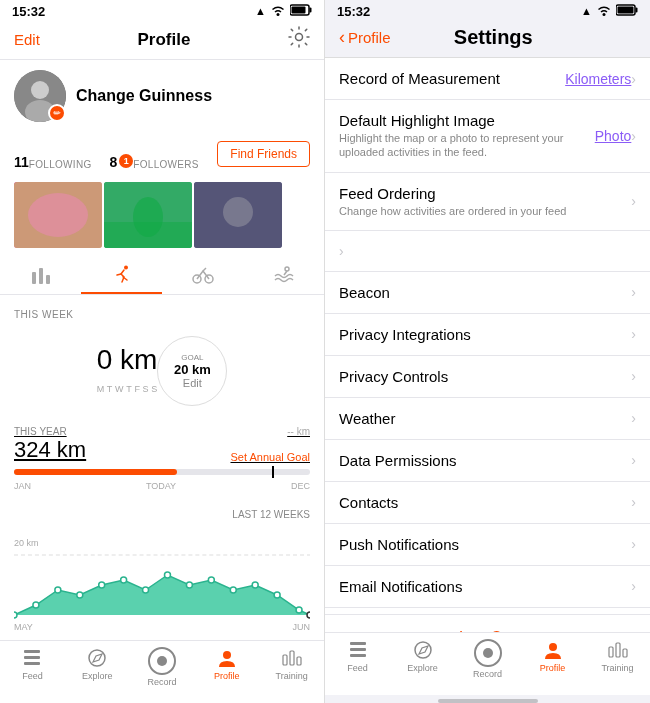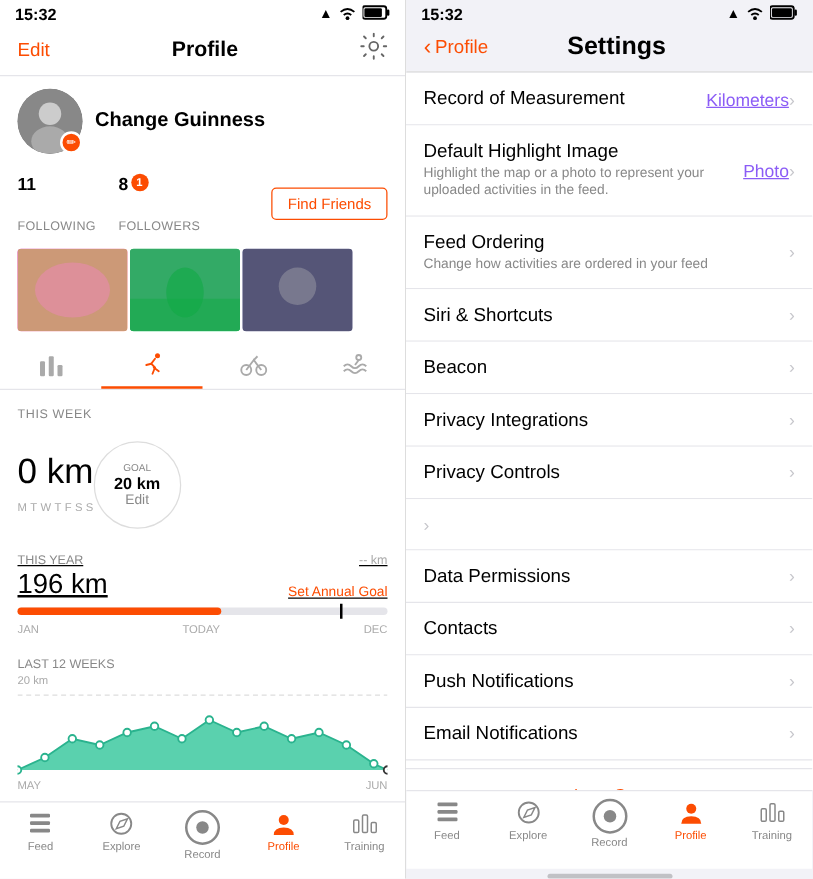--- a/index.html
+++ b/index.html
@@ -112,22 +112,22 @@
     
     .follow-section {
       display: flex;
       align-items: center;
       padding: 6px 14px 8px;
       background: #fff;
       gap: 18px;
     }
     .follow-item {
       display: flex;
-      flex-direction: column;
-      align-items: flex-start;
+      flex-direction: row;
+      align-items: flex-end;
     }
     .follow-count {
       font-size: 14px;
       font-weight: 600;
       color: #000;
     }
     .follow-label {
       font-size: 10px;
       color: #888;
       text-transform: uppercase;
@@ -205,21 +205,21 @@
     .this-week-label {
       font-size: 10px;
       color: #888;
       text-transform: uppercase;
       letter-spacing: 0.5px;
       margin-bottom: 16px;
     }
     .stats-row {
       display: flex;
       align-items: center;
-      justify-content: flex-start;
+      justify-content: center;
     }
     .week-km {
       font-size: 28px;
       font-weight: 300;
       color: #000;
     }
     .goal-circle {
       width: 70px;
       height: 70px;
       border-radius: 50%;
@@ -318,21 +318,22 @@
     .chart-section {
       background: #fff;
       padding: 6px 14px 8px;
       margin-top: 6px;
       flex: 1;
     }
     .chart-label {
       font-size: 10px;
       color: #888;
       text-transform: uppercase;
-      margin-bottom: 2px;
+      margin-bottom: 18px;
+      text-align: right;
     }
     .chart-max-label {
       font-size: 9px;
       color: #aaa;
     }
     .chart-area {
       height: 70px;
       position: relative;
       margin-top: 2px;
     }
@@ -648,21 +649,21 @@
       </div>
     </div>
   </div>
 
   <div class="year-section">
     <div class="year-row">
       <span class="year-label">THIS YEAR</span>
       <span class="year-dashes">-- km</span>
     </div>
     <div class="year-row">
-      <span class="year-km">196 km</span>
+      <span class="year-km">324 km</span>
       <span class="set-goal-link">Set Annual Goal</span>
     </div>
     <div class="year-bar-container">
       <div class="year-bar-fill"></div>
       <div class="year-bar-marker"></div>
     </div>
     <div class="year-date-row">
       <span>JAN</span>
       <span>TODAY</span>
       <span>DEC</span>
@@ -801,23 +802,20 @@
 
     <div class="settings-item">
       <div class="settings-item-content">
         <div class="settings-item-title">Feed Ordering</div>
         <div class="settings-item-subtitle">Change how activities are ordered in your feed</div>
       </div>
       <span class="settings-chevron">›</span>
     </div>
 
     <div class="settings-item">
-      <div class="settings-item-content">
-        <div class="settings-item-title">Siri &amp; Shortcuts</div>
-      </div>
       <span class="settings-chevron">›</span>
     </div>
 
     <div class="settings-item">
       <div class="settings-item-content">
         <div class="settings-item-title">Beacon</div>
       </div>
       <span class="settings-chevron">›</span>
     </div>
 
@@ -830,20 +828,23 @@
 
     <div class="settings-item" style="position:relative;">
       <div class="settings-item-content">
         <div class="settings-item-title">Privacy Controls</div>
       </div>
       <span class="settings-chevron">›</span>
 
     </div>
 
     <div class="settings-item">
+      <div class="settings-item-content">
+        <div class="settings-item-title">Weather</div>
+      </div>
       <span class="settings-chevron">›</span>
     </div>
 
     <div class="settings-item">
       <div class="settings-item-content">
         <div class="settings-item-title">Data Permissions</div>
       </div>
       <span class="settings-chevron">›</span>
     </div>
 

